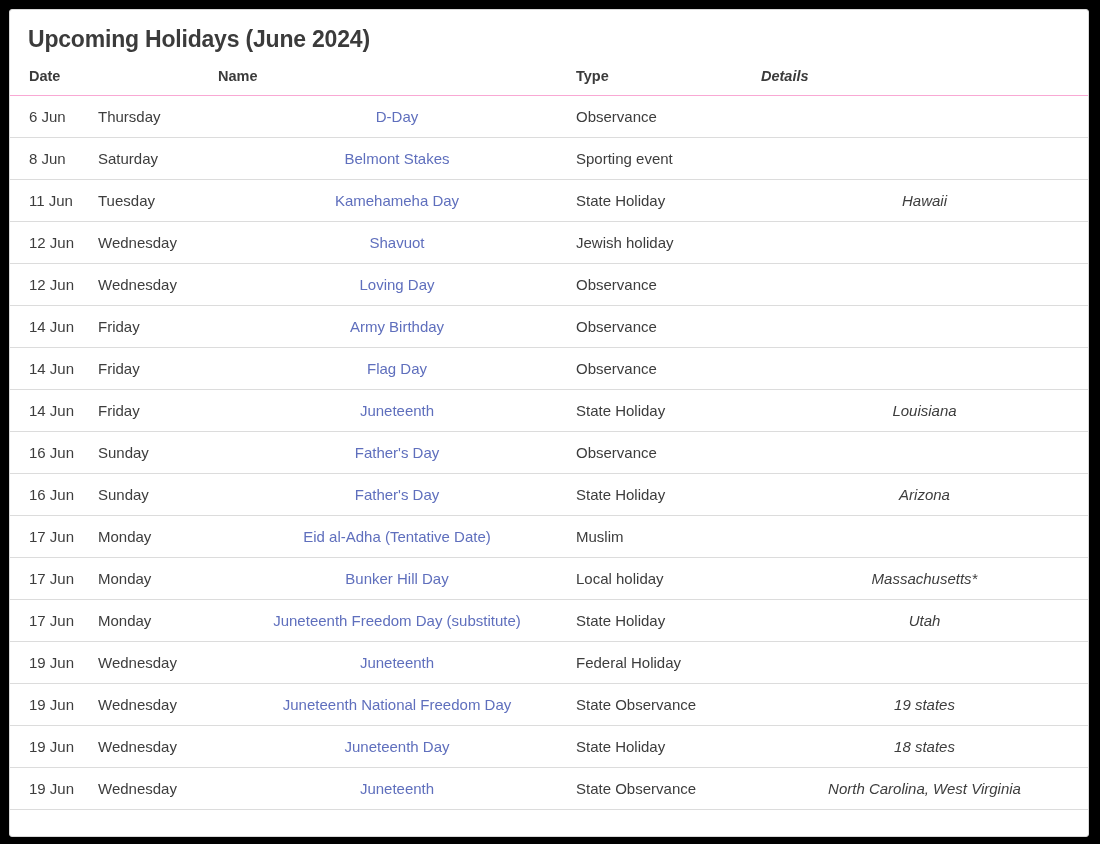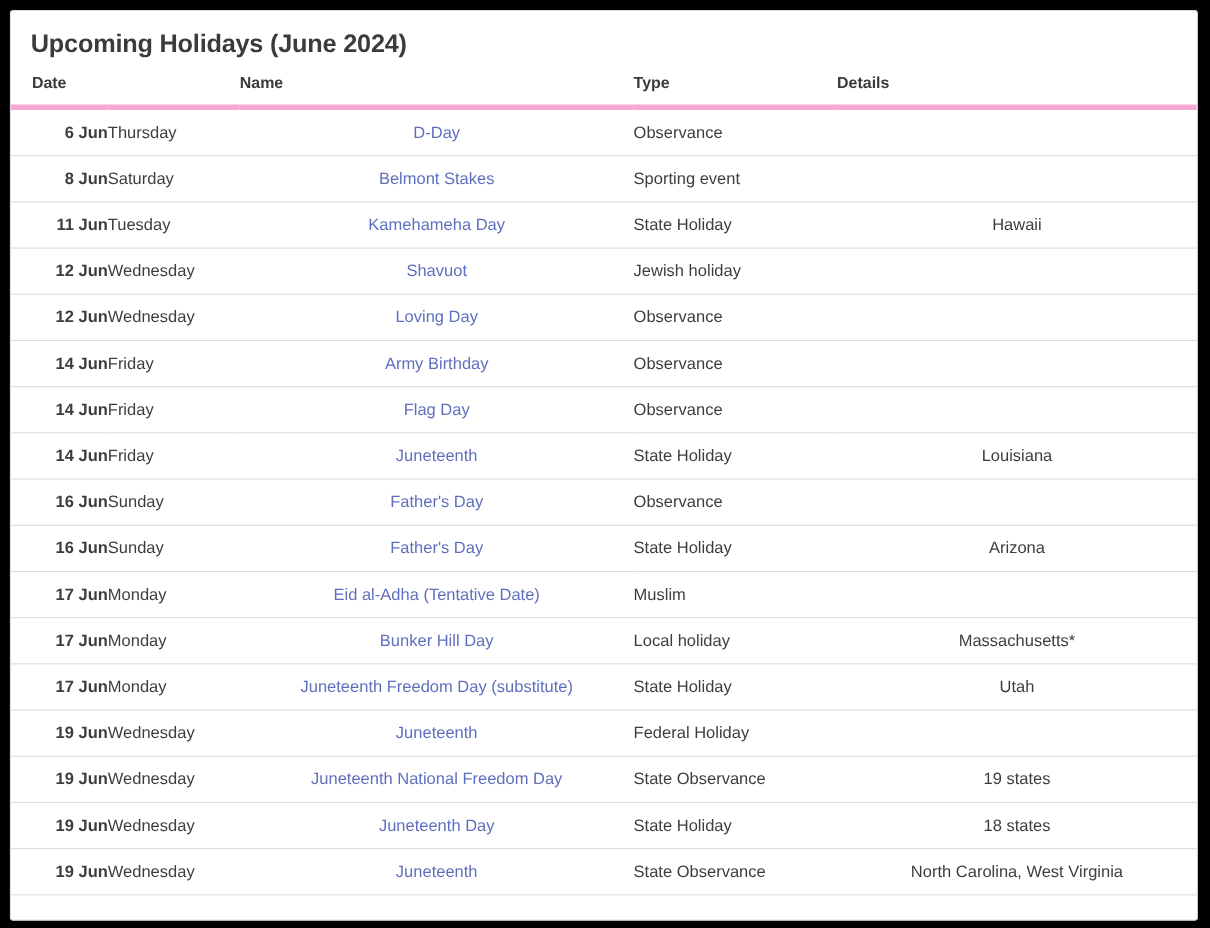--- a/index.html
+++ b/index.html
@@ -53,21 +53,21 @@
     margin-top: 14px;
     table-layout: fixed;
   }
 
   table.holidays th {
     text-align: left;
     font-size: 14.5px;
     font-weight: bold;
     color: #3b3b3b;
     padding: 0 0 11px 0;
-    border-bottom: 5px solid #f9a8d4;
+    border-bottom: 1px solid #f9a8d4;
     vertical-align: bottom;
     white-space: nowrap;
   }
 
   table.holidays td {
     font-size: 15px;
     color: #3d3d3d;
     padding: 0;
     height: 41px;
     line-height: 41px;
@@ -86,26 +86,25 @@
   .col-details { width: auto; }
 
   th.col-date    { padding-left: 19px !important; }
   th.col-day     { }
   th.col-name    { }
   th.col-type    { }
   th.col-details { }
 
   
   .col-type    { padding-left: 1px; }
-  .col-details { padding-left: 1px; }
+  .col-details { padding-left: 1px; font-style: italic; }
 
   td.cell-date {
-    font-weight: bold;
+    font-weight: normal;
     color: #333333;
-    text-align: right;
   }
 
   td.cell-day {
     color: #3d3d3d;
   }
 
   .holiday-link {
     color: #5f6fbd;
     text-decoration: none;
     cursor: pointer;

